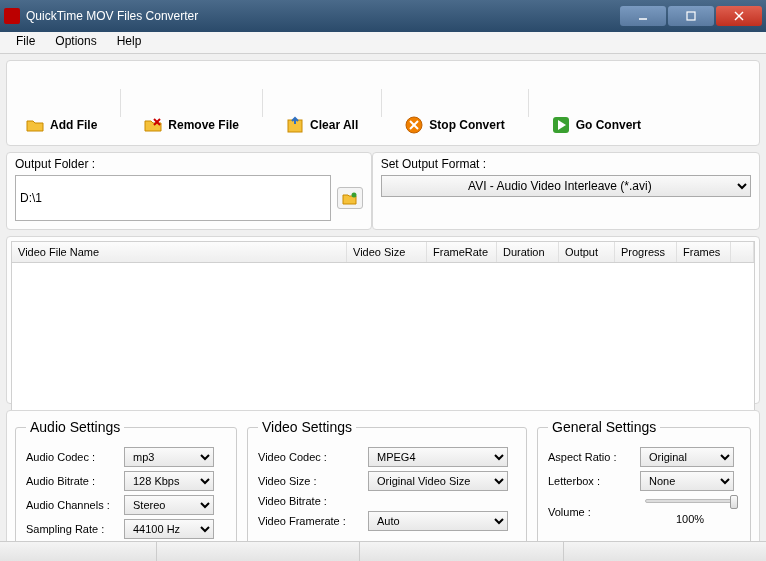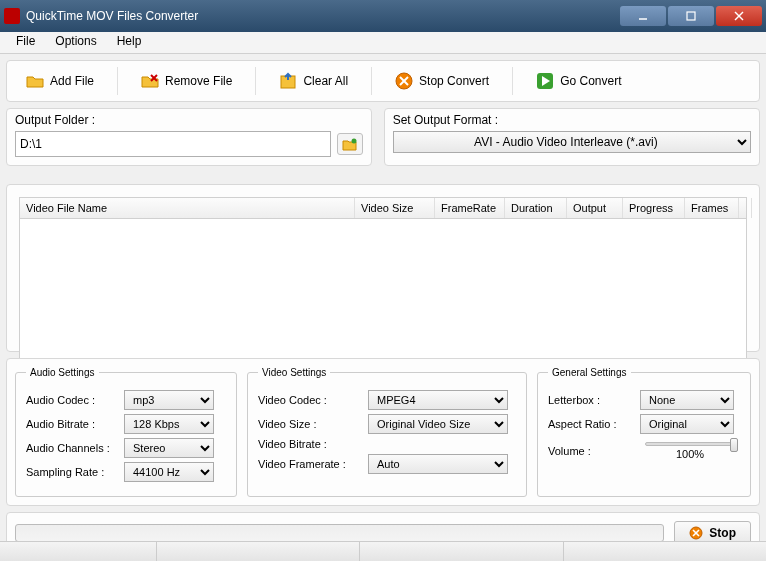--- a/index.html
+++ b/index.html
@@ -13,54 +13,54 @@
 .winbtn { width: 46px; height: 20px; display: flex; align-items: center; justify-content: center; border: none; background: linear-gradient(#7a9ac0,#5a7aa0); color: #fff; font-size: 12px; border-radius: 3px; margin-left: 2px; }
 .winbtn.close { background: linear-gradient(#e06050,#c03020); width: 46px; }
 .winbtn svg { width: 10px; height: 10px; }
 
 
 .menubar { height: 22px; background: #f4f4f4; display: flex; align-items: flex-start; padding: 0 6px; border-bottom: 1px solid #d0d0d0; }
 .menubar .mi { padding: 2px 10px; cursor: default; }
 
 
 .toolbar { background: #fdfdfd; border: 1px solid #d8d8d8; border-radius: 4px; margin: 6px; padding: 6px 8px; display: flex; align-items: center; gap: 4px; }
-.tbtn { display: flex; align-items: center; gap: 6px; padding: 4px 10px; border: 1px solid transparent; border-radius: 3px; cursor: default; font-weight: normal; }
+.tbtn { display: flex; align-items: center; gap: 6px; padding: 4px 10px; border: 1px solid transparent; border-radius: 3px; cursor: default; font-weight: bold; margin-top: 44px; }
 .tbtn .ic { width: 18px; height: 18px; display: inline-flex; align-items: center; justify-content: center; }
 .tsep { width: 1px; height: 28px; background: #e0e0e0; margin: 0 8px; }
 
 
-.outrow { display: flex; gap: 12px; margin: 0 6px 18px 6px; }
+.outrow { display: flex; gap: 0; margin: 0 6px 6px 6px; }
 .outbox { background: #fdfdfd; border: 1px solid #d8d8d8; border-radius: 4px; padding: 4px 8px 8px 8px; flex: 1; }
 .outbox.left { flex: 0 0 48.5%; }
 .outbox .lbl { margin-bottom: 4px; }
 .outbox .row { display: flex; gap: 6px; align-items: center; }
-input[type=text] { border: 1px solid #b0b0b0; padding: 5px 4px; background: #fff; }
+input[type=text] { border: 1px solid #b0b0b0; padding: 15px 4px; background: #fff; }
 .folder-input { flex: 1; }
 .browse { width: 26px; height: 22px; border: 1px solid #c0c0c0; border-radius: 3px; background: #f4f4f4; display: flex; align-items: center; justify-content: center; }
 select { border: 1px solid #aaa; padding: 2px 4px; background: linear-gradient(#fafafa,#e8e8e8); }
 .format-select { width: 100%; text-align: center; }
 
 
-.tablewrap { background: #fdfdfd; border: 1px solid #d8d8d8; border-radius: 4px; margin: 0 6px 6px 6px; padding: 12px; height: 168px; }
+.tablewrap { background: #fdfdfd; border: 1px solid #d8d8d8; border-radius: 4px; margin: 0 6px 6px 6px; padding: 4px; height: 168px; }
 .gridhead { display: flex; background: linear-gradient(#fcfcfc,#eee); border: 1px solid #d0d0d0; }
 .gridhead .col { padding: 4px 6px; border-right: 1px solid #e0e0e0; font-size: 11px; }
 .gridbody { background: #fff; height: 156px; border: 1px solid #d0d0d0; border-top: none; }
 
 
 .settingswrap { display: flex; gap: 10px; margin: 0 6px 6px 6px; background: #fdfdfd; border: 1px solid #d8d8d8; border-radius: 4px; padding: 8px; }
 fieldset { border: 1px solid #ccc; border-radius: 3px; padding: 8px 10px 10px 10px; }
-legend { padding: 0 4px; font-size: 10px; }
+legend { padding: 0 4px; font-size: 14px; }
 .srow { display: flex; align-items: center; margin: 4px 0; gap: 6px; }
 .srow .slabel { width: 92px; font-size: 11px; }
 .srow select { width: 90px; font-size: 11px; }
 .vset .srow .slabel { width: 104px; }
 .vset .srow select { width: 140px; }
 .gset .srow .slabel { width: 86px; }
 .gset .srow select { width: 94px; }
-.volume-slider { flex:1; display:flex; flex-direction:column; align-items:center; gap:2px; }
+.volume-slider { flex:1; display:flex; flex-direction:column; align-items:center; gap:10px; }
 .slider-track { width: 90px; height: 4px; background: #ddd; border:1px solid #bbb; position:relative; border-radius:2px; }
 .slider-thumb { position:absolute; top:-5px; right:-4px; width:8px; height:14px; background: linear-gradient(#fafafa,#ddd); border:1px solid #999; border-radius:2px; }
 
 
 .progressrow { display: flex; align-items: center; gap: 10px; margin: 0 6px 6px 6px; background: #fdfdfd; border: 1px solid #d8d8d8; border-radius: 4px; padding: 8px; }
 .progressbar { flex: 1; height: 18px; border: 1px solid #bbb; border-radius: 3px; background: linear-gradient(#eee,#f4f4f4); }
 .stopbtn { display: flex; align-items: center; gap: 6px; padding: 4px 14px; border: 1px solid #bbb; border-radius: 3px; background: linear-gradient(#fafafa,#e8e8e8); font-weight: bold; }
 
 
 .statusbar { height: 20px; background: linear-gradient(#f4f4f4,#e4e4e4); display: flex; align-items: center; padding: 0 8px; border-top: 1px solid #ccc; position: absolute; bottom: 0; left:0; right:0;}
@@ -224,26 +224,26 @@
       </div>
     <div class="srow">
         <span class="slabel">Video Framerate :</span>
         <select><option>Auto</option></select>
       </div>
   </fieldset>
 
   <fieldset class="gset" style="flex:1">
     <legend>General Settings</legend>
     <div class="srow">
+        <span class="slabel">Aspect Ratio :</span>
+        <select><option>Original</option></select>
+      </div>
+    <div class="srow">
         <span class="slabel">Letterbox :</span>
         <select><option>None</option></select>
-      </div>
-    <div class="srow">
-        <span class="slabel">Aspect Ratio :</span>
-        <select><option>Original</option></select>
       </div>
     <div class="srow" style="margin-top:8px">
       <span class="slabel">Volume :</span>
       <div class="volume-slider">
         <div class="slider-track">
             <div class="slider-thumb"></div>
           </div>
         <span style="font-size:11px">100%</span>
       </div>
     </div>

